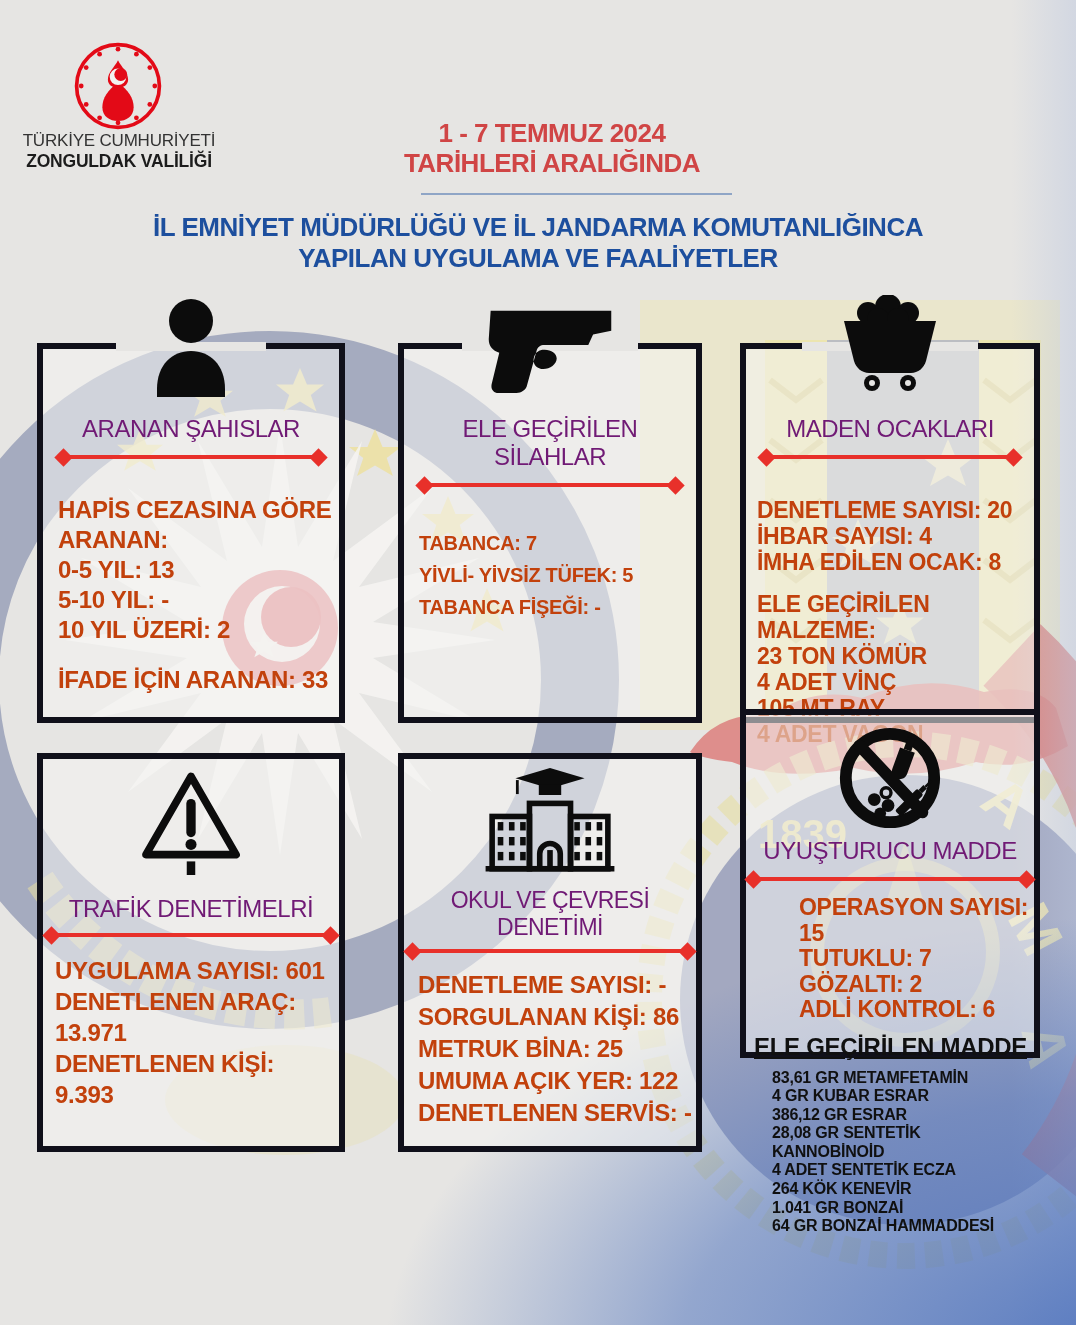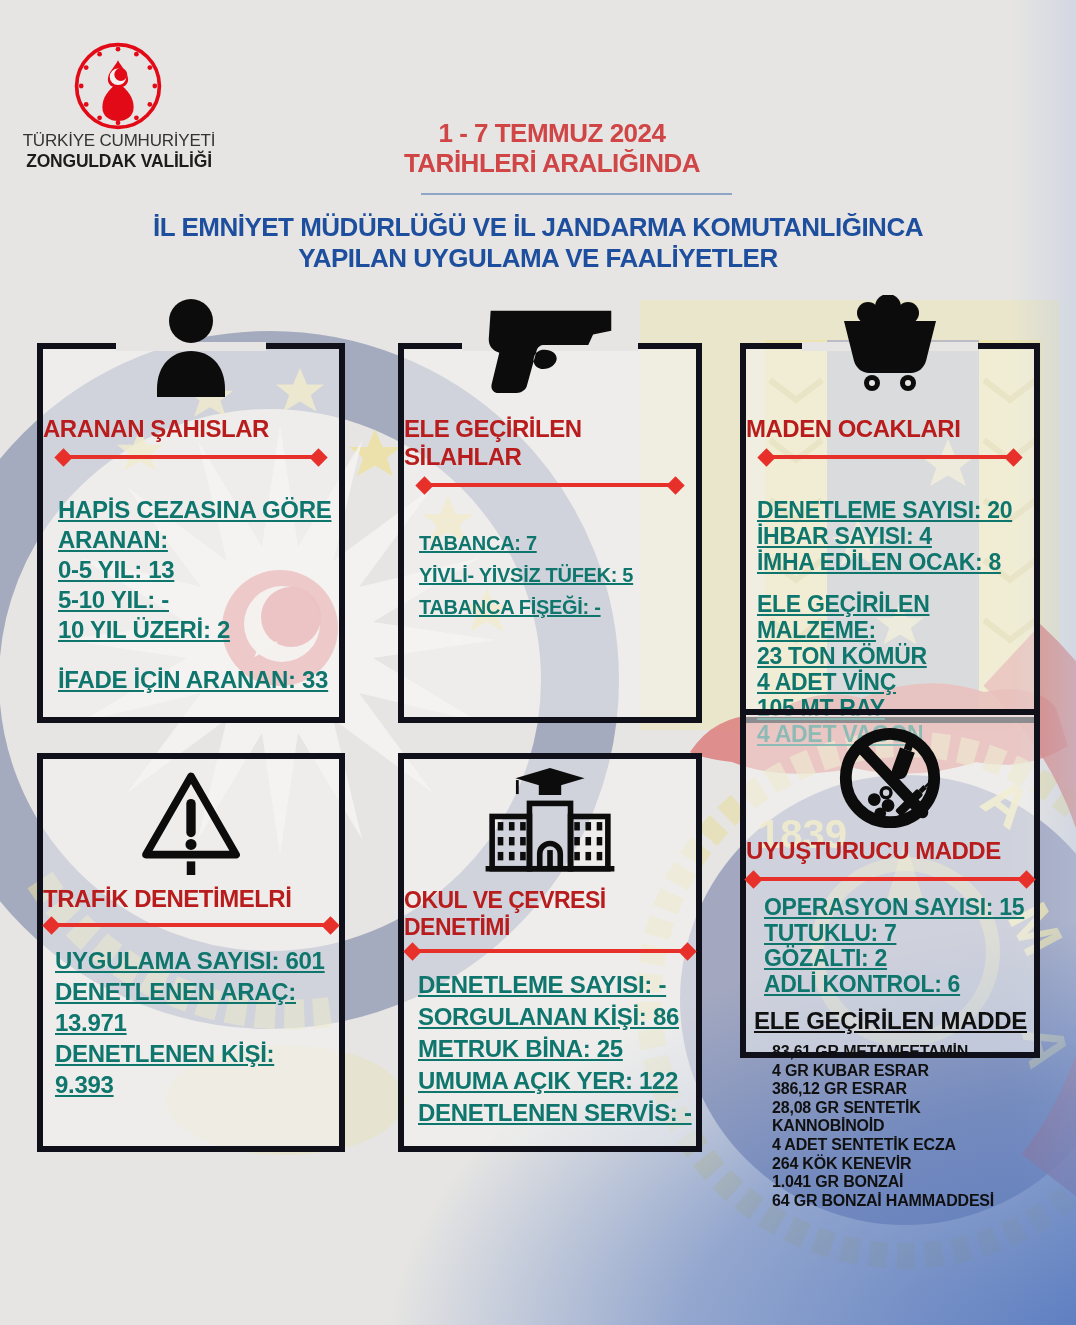--- a/index.html
+++ b/index.html
@@ -32,39 +32,39 @@
   .gap{position:absolute;top:-7px;left:50%;transform:translateX(-50%);width:176px;height:9px;background:#e6e5e3;}
   .c1 .gap{width:150px;}
   .float{position:absolute;left:50%;transform:translateX(-50%);}
   .c1 .float{width:74px;height:100px;top:-52px;}
   .c2 .float{width:134px;height:96px;top:-50px;}
   .c3 .float{width:106px;height:96px;top:-54px;}
   .inside{display:block;margin:6px auto 0;}
   .c4 .inside{width:102px;height:118px;}
   .c5 .inside{width:140px;height:116px;}
   .c6 .inside{width:110px;height:110px;margin-top:8px;}
-  .title{margin:0;text-align:left;font-size:24px;font-weight:bold;color:#b91c1c;letter-spacing:-0.5px;}
+  .title{margin:0;text-align:center;font-size:24px;font-weight:normal;color:#701a75;letter-spacing:-0.5px;}
   .c1 .title,.c2 .title,.c3 .title{margin-top:66px;}
-  .c4 .title{margin-top:2px;}
+  .c4 .title{margin-top:12px;}
   .c5 .title{margin-top:6px;font-size:23px;}
   .c6 .title{margin-top:4px;}
   .divider{position:relative;height:4px;background:#e8302a;margin:12px auto 0;width:calc(100% - 40px);}
   .c4 .divider{width:calc(100% - 16px);margin-top:10px;}
   .c5 .divider{width:calc(100% - 16px);margin-top:8px;}
   .c6 .divider{width:calc(100% - 14px);}
   .divider::before,.divider::after{content:"";position:absolute;top:-4.5px;width:13px;height:13px;
         background:#e8302a;transform:rotate(45deg);}
   .divider::before{left:-6px;} .divider::after{right:-6px;}
-  .body{color:#0f766e;font-weight:bold;letter-spacing:-0.3px;text-decoration:underline;}
+  .body{color:#c2410c;font-weight:bold;letter-spacing:-0.3px;}
   .c1 .body{margin-top:36px;padding-left:15px;font-size:24px;line-height:30px;}
   .c2 .body{margin-top:40px;padding-left:15px;font-size:20px;line-height:32px;}
   .c3 .body{margin-top:38px;padding-left:11px;font-size:23px;line-height:26px;}
   .c4 .body{margin-top:18px;padding-left:12px;font-size:24px;line-height:31px;}
   .c5 .body{margin-top:16px;padding-left:14px;font-size:24px;line-height:32px;}
-  .c6 .body{margin-top:14px;padding-left:18px;font-size:23px;line-height:25.5px;}
+  .c6 .body{margin-top:14px;padding-left:18px;font-size:23px;line-height:25.5px;margin-left:35px;}
   .line:empty{height:20px;}
   .c3 .line:empty{height:16px;}
   .subheading{margin:10px 0 0 8px;font-size:24px;font-weight:bold;color:#101010;
         text-decoration:underline;letter-spacing:-0.3px;}
   .sublist{margin-top:8px;padding-left:26px;font-size:16px;line-height:18.6px;font-weight:bold;
         color:#101010;letter-spacing:-0.2px;}
 </style>
 </head>
 <body>
 

